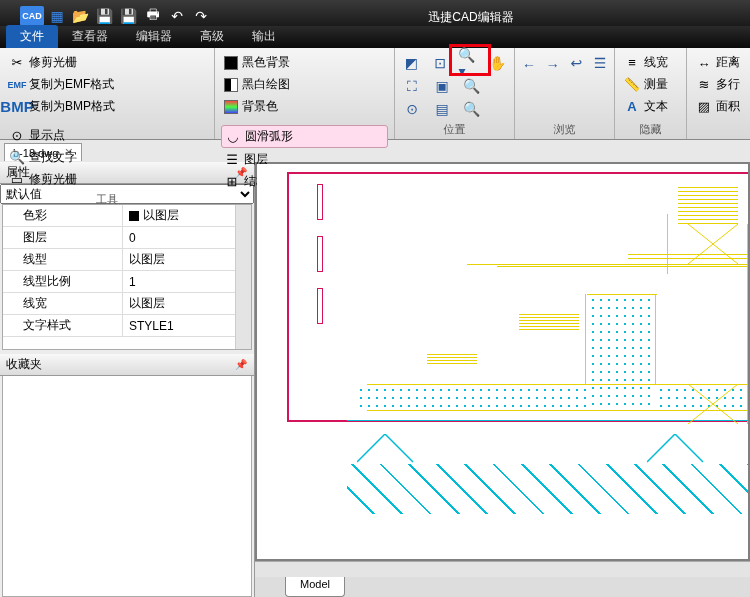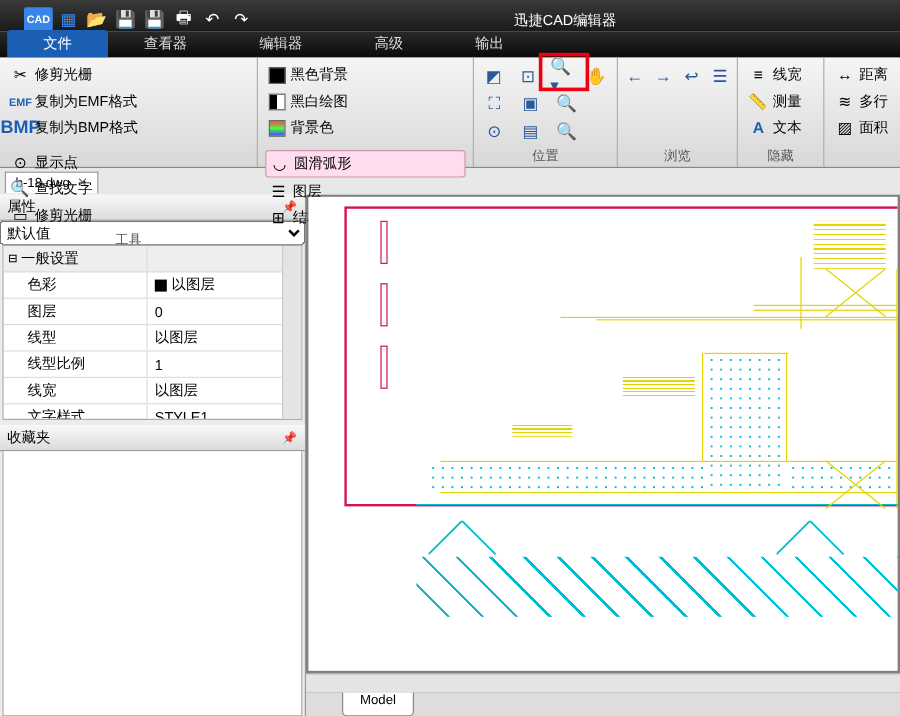--- a/index.html
+++ b/index.html
@@ -9,21 +9,21 @@
     
     
     .titlebar { height: 26px; background: linear-gradient(#3a3a3a, #1a1a1a); display: flex; align-items: flex-end; padding: 0 20px; }
     .tb-icons { display: flex; gap: 2px; }
     .tb-icon { width: 22px; height: 20px; display: flex; align-items: center; justify-content: center; color: #fff; font-size: 14px; cursor: pointer; }
     .tb-icon.cad { background: #3a85e8; color: #fff; font-size: 9px; font-weight: bold; border-radius: 2px; width: 24px; }
     .titlebar .title { flex: 1; text-align: center; color: #fff; font-size: 12px; }
     
     
     .tabs { height: 22px; background: linear-gradient(#2a2a2a, #0a0a0a); display: flex; align-items: flex-end; padding-left: 6px; }
-    .tab { padding: 3px 30px; font-size: 12px; color: #ddd; cursor: pointer; border-radius: 3px 3px 0 0; }
+    .tab { padding: 3px 14px; font-size: 12px; color: #ddd; cursor: pointer; border-radius: 3px 3px 0 0; }
     .tab.active { background: #1a5fb4; color: #fff; }
     
     
     .ribbon { height: 92px; background: linear-gradient(#f5f5f5, #d8d8d8); border-bottom: 1px solid #888; display: flex; }
     .rgroup { border-right: 1px solid #b0b0b0; padding: 4px 6px 2px; display: flex; flex-direction: column; position: relative; }
     .rgroup-body { flex: 1; display: flex; flex-direction: column; gap: 1px; }
     .rgroup-label { text-align: center; font-size: 11px; color: #555; padding-top: 2px; }
     .ritem { display: flex; align-items: center; gap: 4px; font-size: 12px; padding: 2px 3px; cursor: pointer; white-space: nowrap; }
     .ritem .ico { width: 16px; height: 16px; display: inline-flex; align-items: center; justify-content: center; font-size: 13px; }
     .ico.sq { border: 1px solid #666; width: 14px; height: 14px; }
@@ -256,23 +256,20 @@
       <div class="panel-hdr">
         <span>属性</span>
         <span class="pin">📌</span>
       </div>
       <div class="combo">
         <select><option>默认值</option></select>
       </div>
       <div class="prop-grid">
         <div class="prop-wrap">
           <div class="prop-list">
-            <div class="prop-row section">
-              <div class="prop-k"><span style="font-family:monospace">⊟</span> <span>一般设置</span></div>
-            </div>
             <div class="prop-row">
                 <div class="prop-k">色彩</div>
                 <div class="prop-v">
                   <span class="sw"></span>
                   <span>以图层</span>
                 </div>
               </div>
             <div class="prop-row">
                 <div class="prop-k">图层</div>
                 <div class="prop-v">0</div>

